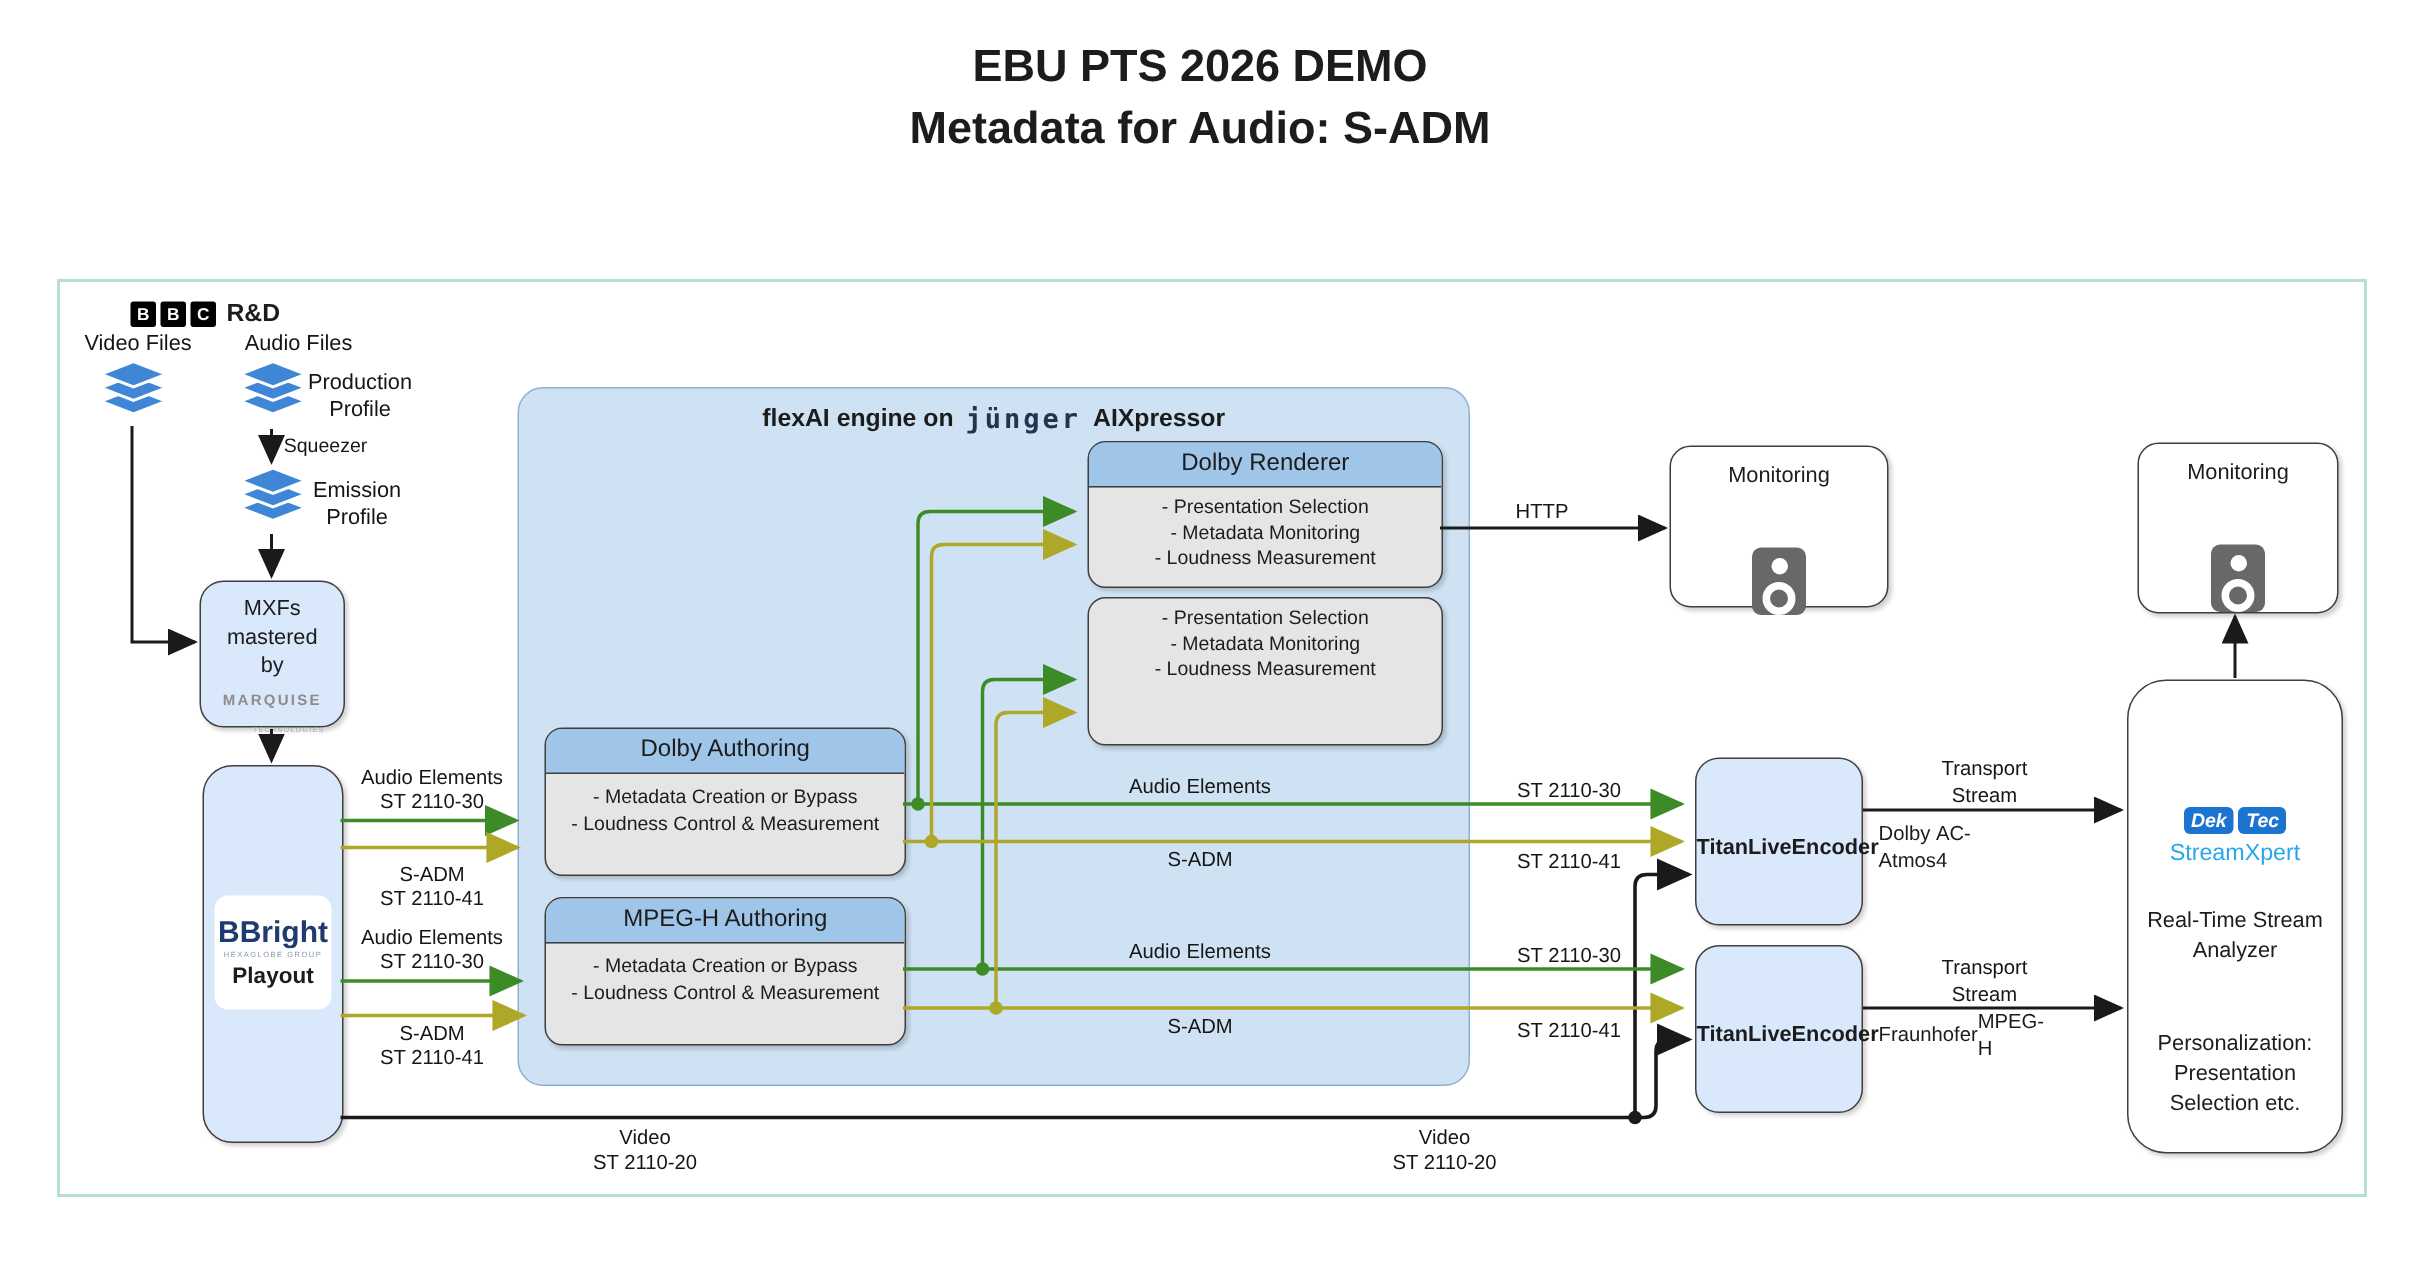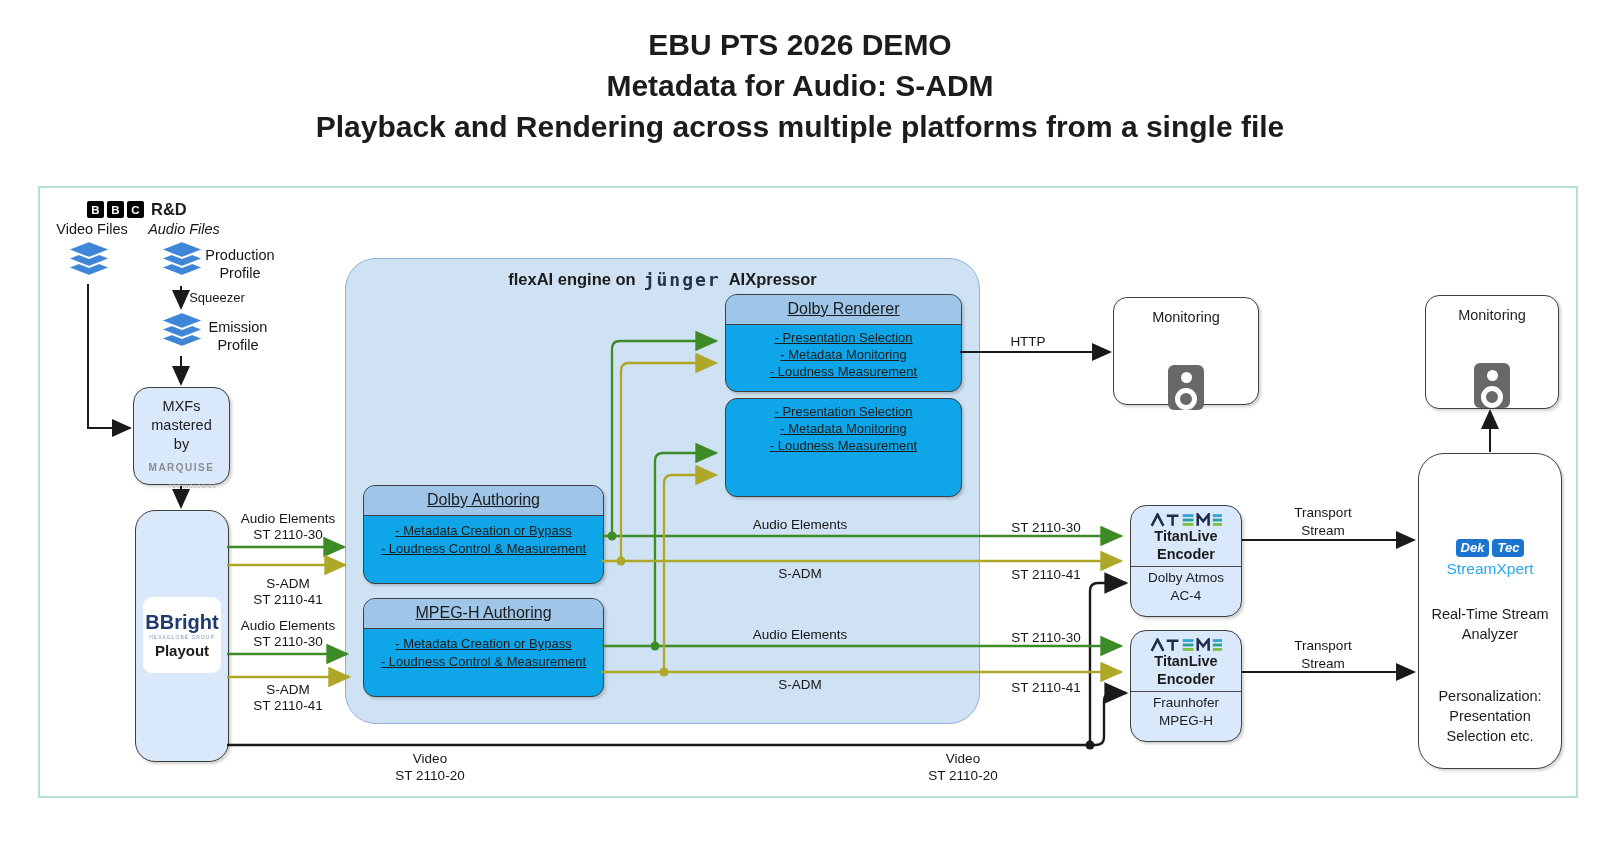--- a/index.html
+++ b/index.html
@@ -8,30 +8,30 @@
     font-family:"Liberation Sans", sans-serif; color:#1c1c1c;
     background:#fff; overflow:hidden;padding-left:34px;
   }
   .title-block { position:absolute; top:24px; left:0; width:1600px; text-align:center;
     font-weight:bold; font-size:30px; line-height:41px; }
   .frame { position:absolute; left:38px; top:186px; width:1536px; height:608px;
     border:2px solid #b7e0cd; }
 
   
   .flexai { position:absolute; left:345px; top:258px; width:633px; height:464px;
-    background:#cfe2f3; border:1.6px solid #8fafd9; border-radius:31px; }
+    background:#cfe2f3; border:1.6px solid #8fafd9; border-radius:17px; }
   .flexai-title { position:absolute; top:10px; left:0; width:100%;
     display:flex; justify-content:center; align-items:center; gap:8px;
     font-weight:bold; font-size:16.5px; }
   .junger { font-family:"DejaVu Sans Mono", monospace; font-weight:bold; color:#26334f;
     font-size:18px; letter-spacing:2px; }
 
   
-  .panel { position:absolute; background:#0ea5e9; border:1.6px solid #3f3f3f; border-radius:12px;
-    box-shadow:2px 2px 3px rgba(0,0,0,0.18); overflow:hidden;text-decoration:underline; }
+  .panel { position:absolute; background:#e5e5e5; border:1.6px solid #3f3f3f; border-radius:12px;
+    box-shadow:2px 2px 3px rgba(0,0,0,0.18); overflow:hidden; }
   .panel .ph { background:#9fc5e8; border-bottom:1.6px solid #3f3f3f; text-align:center;
     font-size:16px; padding:5px 0 6px 0; }
   .panel .pb { font-size:13px; text-align:center; line-height:17.5px; padding-top:6px; }
 
   
   .node { position:absolute; background:#dae8fc; border:1.6px solid #3f3f3f;
     box-shadow:2px 2px 3px rgba(0,0,0,0.18); }
   .white-node { position:absolute; background:#fff; border:1.6px solid #3f3f3f;
     box-shadow:2px 2px 3px rgba(0,0,0,0.18);gap:34px; }
 
@@ -49,21 +49,21 @@
   .hexaglobe { color:#8196b4; font-size:5px; letter-spacing:1px; margin:1px 0 2px 0; }
   .playout-lbl { font-weight:bold; font-size:15px; }
 
   .monitor-box { border-radius:14px; display:flex; flex-direction:column; align-items:center; }
   .monitor-box .mlabel { font-size:14.5px; margin-top:11px; }
   .speaker { width:36px; height:54px; background:#686868; border-radius:6px;
     display:flex; flex-direction:column; align-items:center; margin-top:6px; }
   .speaker .dot { width:11px; height:11px; background:#fff; border-radius:50%; margin-top:7px; }
   .speaker .ring { width:12px; height:12px; border:5px solid #fff; border-radius:50%; margin-top:5px; }
 
-  .ateme-box { width:112px; height:112px; border-radius:16px; display:flex; flex-direction:column;
+  .ateme-box { width:112px; height:112px; border-radius:16px; display:flex; flex-direction:row;
     align-items:center; padding-top:7px; box-sizing:border-box; }
   .ateme-box .enc-line { font-weight:bold; font-size:14.5px; line-height:18px; }
   .ateme-box .enc-div { width:100%; border-top:1.2px solid #4a4a4a; margin:3px 0 2px 0; }
   .ateme-box .enc-sub { font-size:13.5px; line-height:18px; }
 
   .dektec-box { left:1418px; top:453px; width:142px; height:314px; border-radius:26px; }
   .dek-logo { position:absolute; top:84px; width:100%; text-align:center; }
   .dek-pill { background:#1b75d0; color:#fff; font-weight:bold; font-size:13px;
     padding:1px 5px 2px 5px; border-radius:4px; margin:0 1.5px;font-style:italic; }
   .streamxpert { position:absolute; top:106px; width:100%; text-align:center;
@@ -84,41 +84,40 @@
   svg.wires { position:absolute; left:0; top:0; pointer-events:none; }
 </style>
 </head>
 <body>
 
 <div id="canvas">
 
   <div class="title-block">
     <div>EBU PTS 2026 DEMO</div>
     <div>Metadata for Audio: S-ADM</div>
-    <div>Playback and Rendering across multiple platforms from a single file</div>
   </div>
 
   <div class="frame"></div>
 
   <div class="flexai">
     <div class="flexai-title">
       <span>flexAI engine on</span>
       <span class="junger">jünger</span>
       <span>AIXpressor</span>
     </div>
   </div>
 
   <div class="bbc-row">
     <span class="bbc-sq">B</span>
     <span class="bbc-sq">B</span>
     <span class="bbc-sq">C</span>
     <span class="bbc-suffix">R&amp;D</span>
   </div>
   <div class="lbl files-lbl" style="left:92px; top:229px;">Video Files</div>
-  <div class="lbl files-lbl" style="left:184px; top:229px;font-style:italic;">Audio Files</div>
+  <div class="lbl files-lbl" style="left:199px; top:229px;">Audio Files</div>
 
   <svg class="stack" style="left:64px; top:240px;" width="50" height="44" viewBox="0 0 50 44">
     <path d="M25,19 L47,27.5 L25,36 L3,27.5 Z" fill="#3f87d6" stroke="#fff" stroke-width="2"></path>
     <path d="M25,10 L47,18.5 L25,27 L3,18.5 Z" fill="#3f87d6" stroke="#fff" stroke-width="2"></path>
     <path d="M25,1 L47,9.5 L25,18 L3,9.5 Z" fill="#3f87d6" stroke="#fff" stroke-width="2"></path>
   </svg>
   <svg class="stack" style="left:157px; top:240px;" width="50" height="44" viewBox="0 0 50 44">
     <path d="M25,19 L47,27.5 L25,36 L3,27.5 Z" fill="#3f87d6" stroke="#fff" stroke-width="2"></path>
     <path d="M25,10 L47,18.5 L25,27 L3,18.5 Z" fill="#3f87d6" stroke="#fff" stroke-width="2"></path>
     <path d="M25,1 L47,9.5 L25,18 L3,9.5 Z" fill="#3f87d6" stroke="#fff" stroke-width="2"></path>

